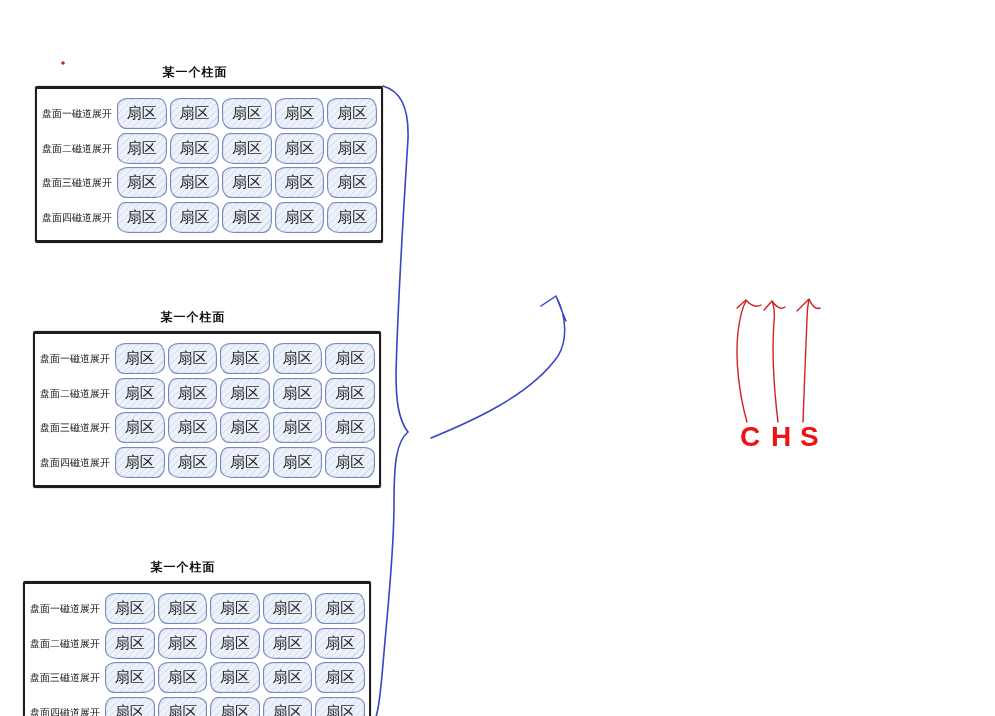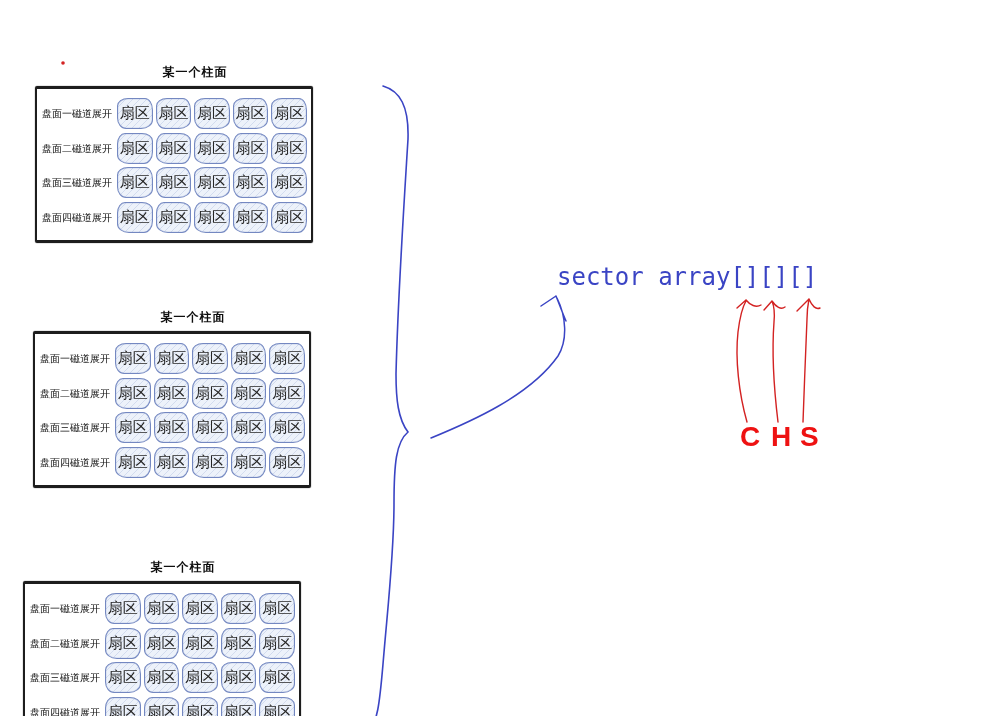--- a/index.html
+++ b/index.html
@@ -9,21 +9,21 @@
     margin-top:44px;
   }
   .overlay{position:absolute;left:0;top:0;width:995px;height:716px;pointer-events:none;}
   
   .tbl{position:absolute;width:320px;}
   .tbl-title{
     height:14px;text-align:center;font-size:12px;font-weight:bold;color:#0e0e0e;
     margin-bottom:8px;letter-spacing:1px;
   }
   .tbl-box{
-    width:278px;height:157px;box-sizing:border-box;background:#fff;
+    width:348px;height:157px;box-sizing:border-box;background:#fff;
     border:solid #1d1d1d;border-width:3px 2px;border-radius:2px;
     box-shadow:0 0 0 0.5px rgba(120,120,120,.35);
     padding:9px 4px 7px 5px;
     display:flex;flex-direction:column;justify-content:space-between;
   }
   .tbl-row{display:flex;align-items:center;height:31px;gap:3px;}
   .row-label{
     flex:none;width:72px;font-size:10px;color:#0e0e0e;line-height:11px;
     white-space:nowrap;overflow:visible;
   }
@@ -195,19 +195,18 @@
           <span class="row-label">盘面四磁道展开</span>
           <div class="sector-cell">扇区</div>
           <div class="sector-cell">扇区</div>
           <div class="sector-cell">扇区</div>
           <div class="sector-cell">扇区</div>
           <div class="sector-cell">扇区</div>
         </div>
       </div>
   </div>
 
-  <div class="code-text">sector array[][][]</div>
 
   <span class="chs-letter" style="left:740px;">C</span>
   <span class="chs-letter" style="left:771px;">H</span>
   <span class="chs-letter" style="left:800px;">S</span>
 
 </div>
 
 </body></html>

